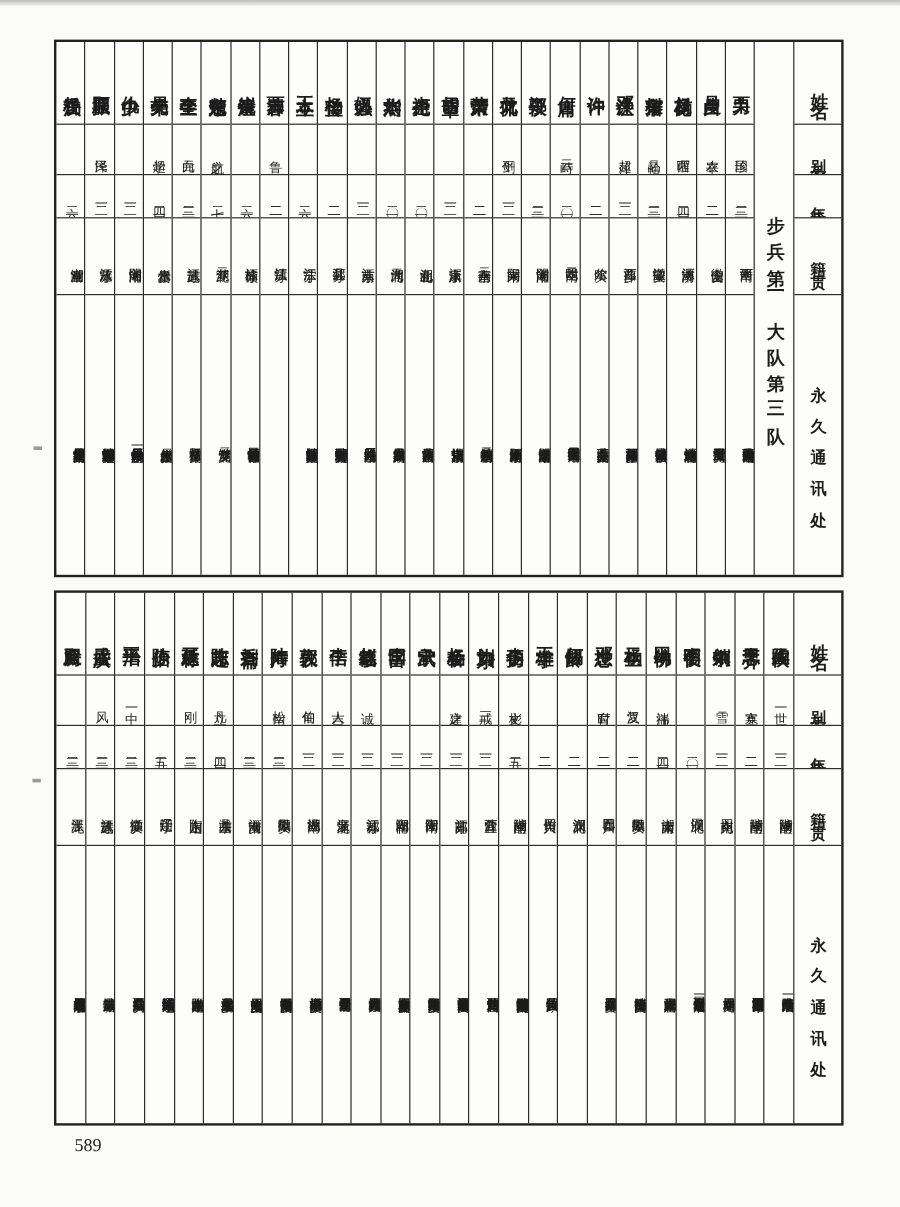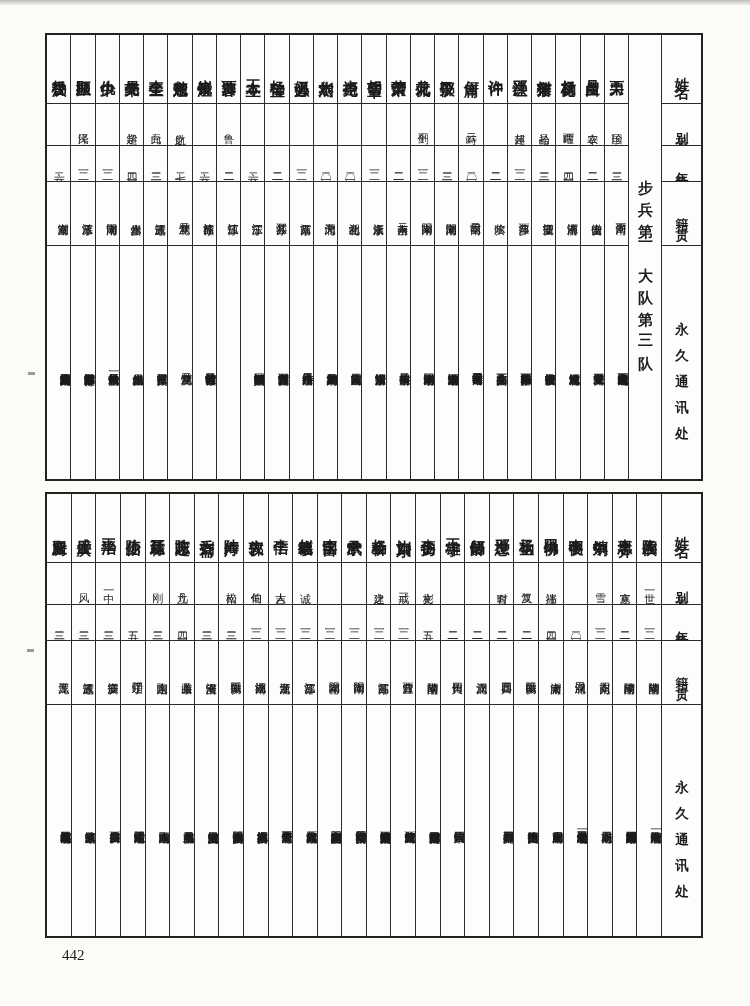--- a/index.html
+++ b/index.html
@@ -469,13 +469,13 @@
   <div class="col">
     <div class="cell cell-name">房殿亚</div>
     <div class="cell cell-alias"></div>
     <div class="cell cell-age">二三</div>
     <div class="cell cell-origin">黑龙江</div>
     <div class="cell cell-address">黑龙江省龙江县济心河镇季三店街</div>
   </div>
 </div>
 </div>
 
-<div class="page-number">442</div>
+<div class="page-number">589</div>
 
 </body></html>

